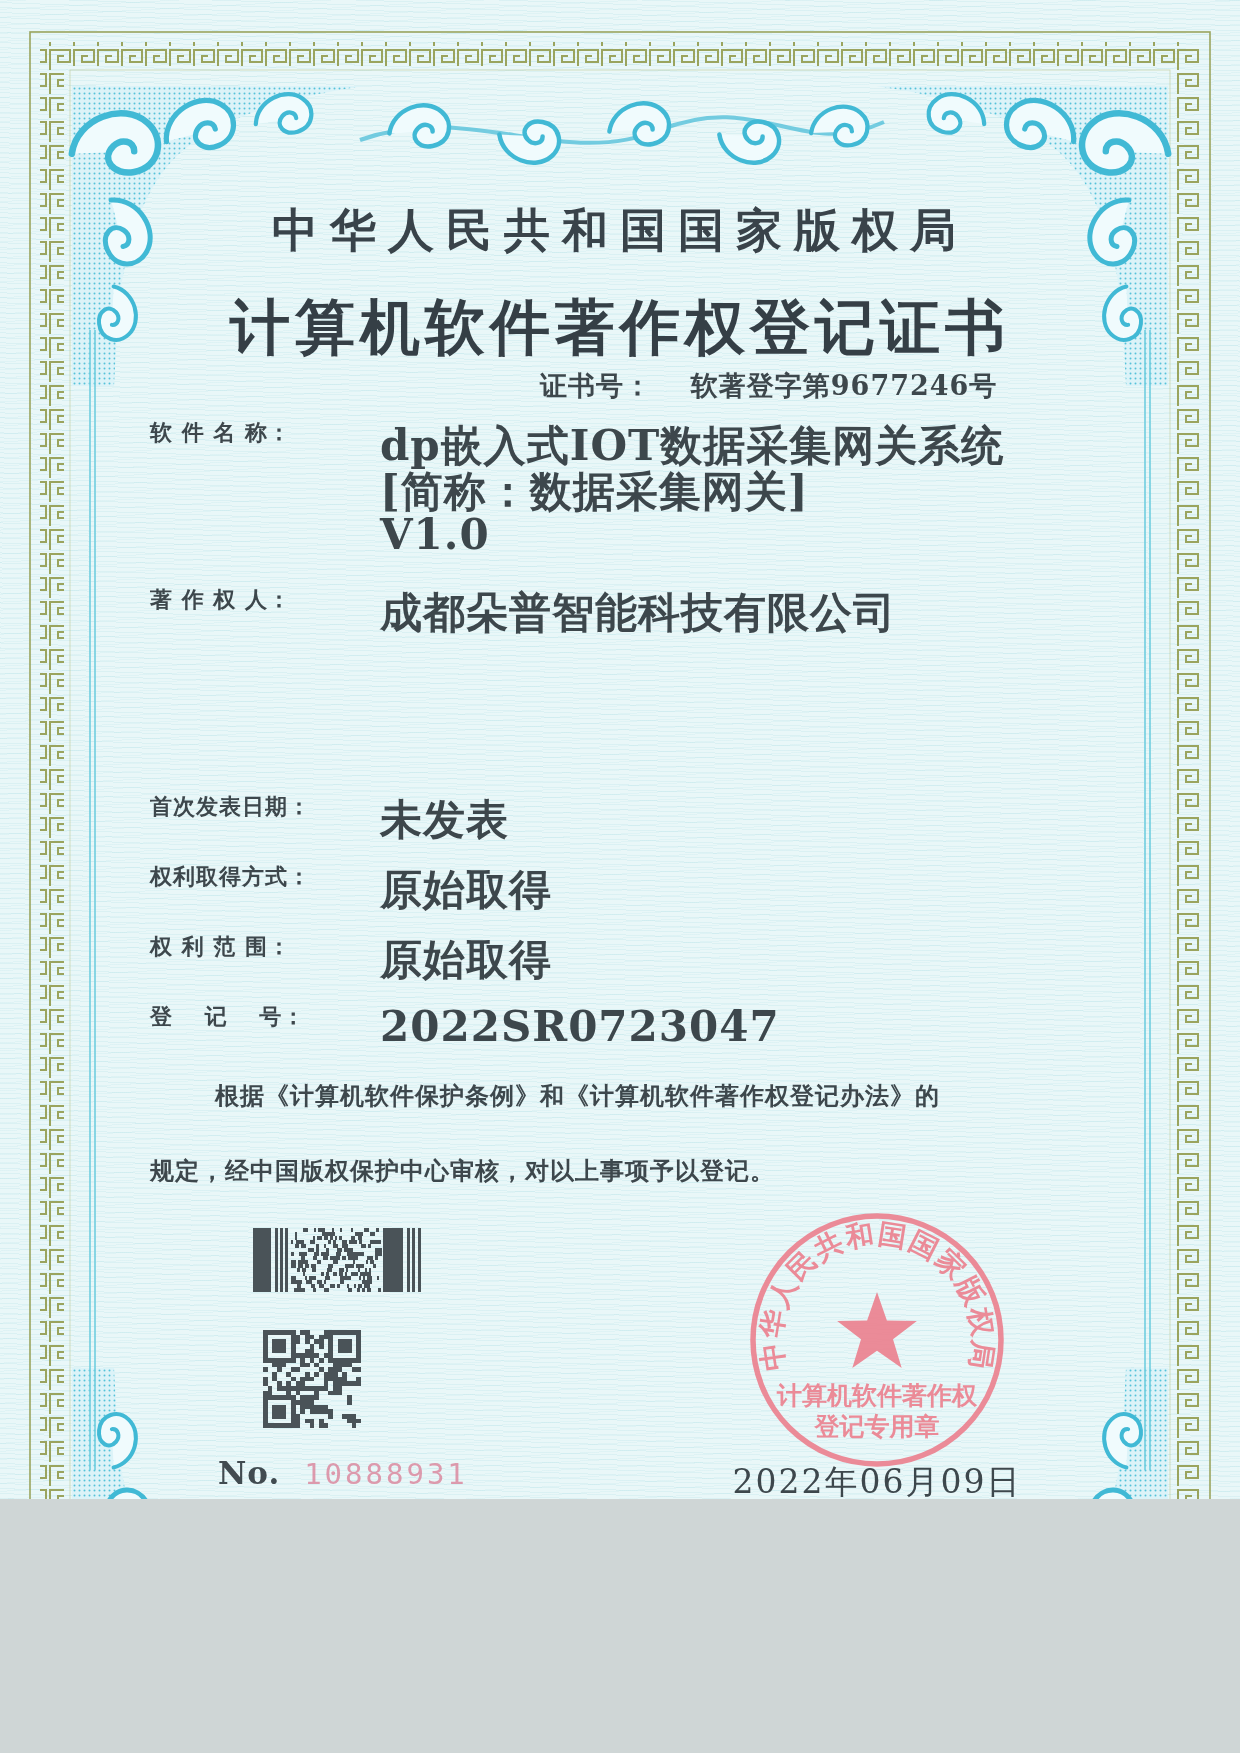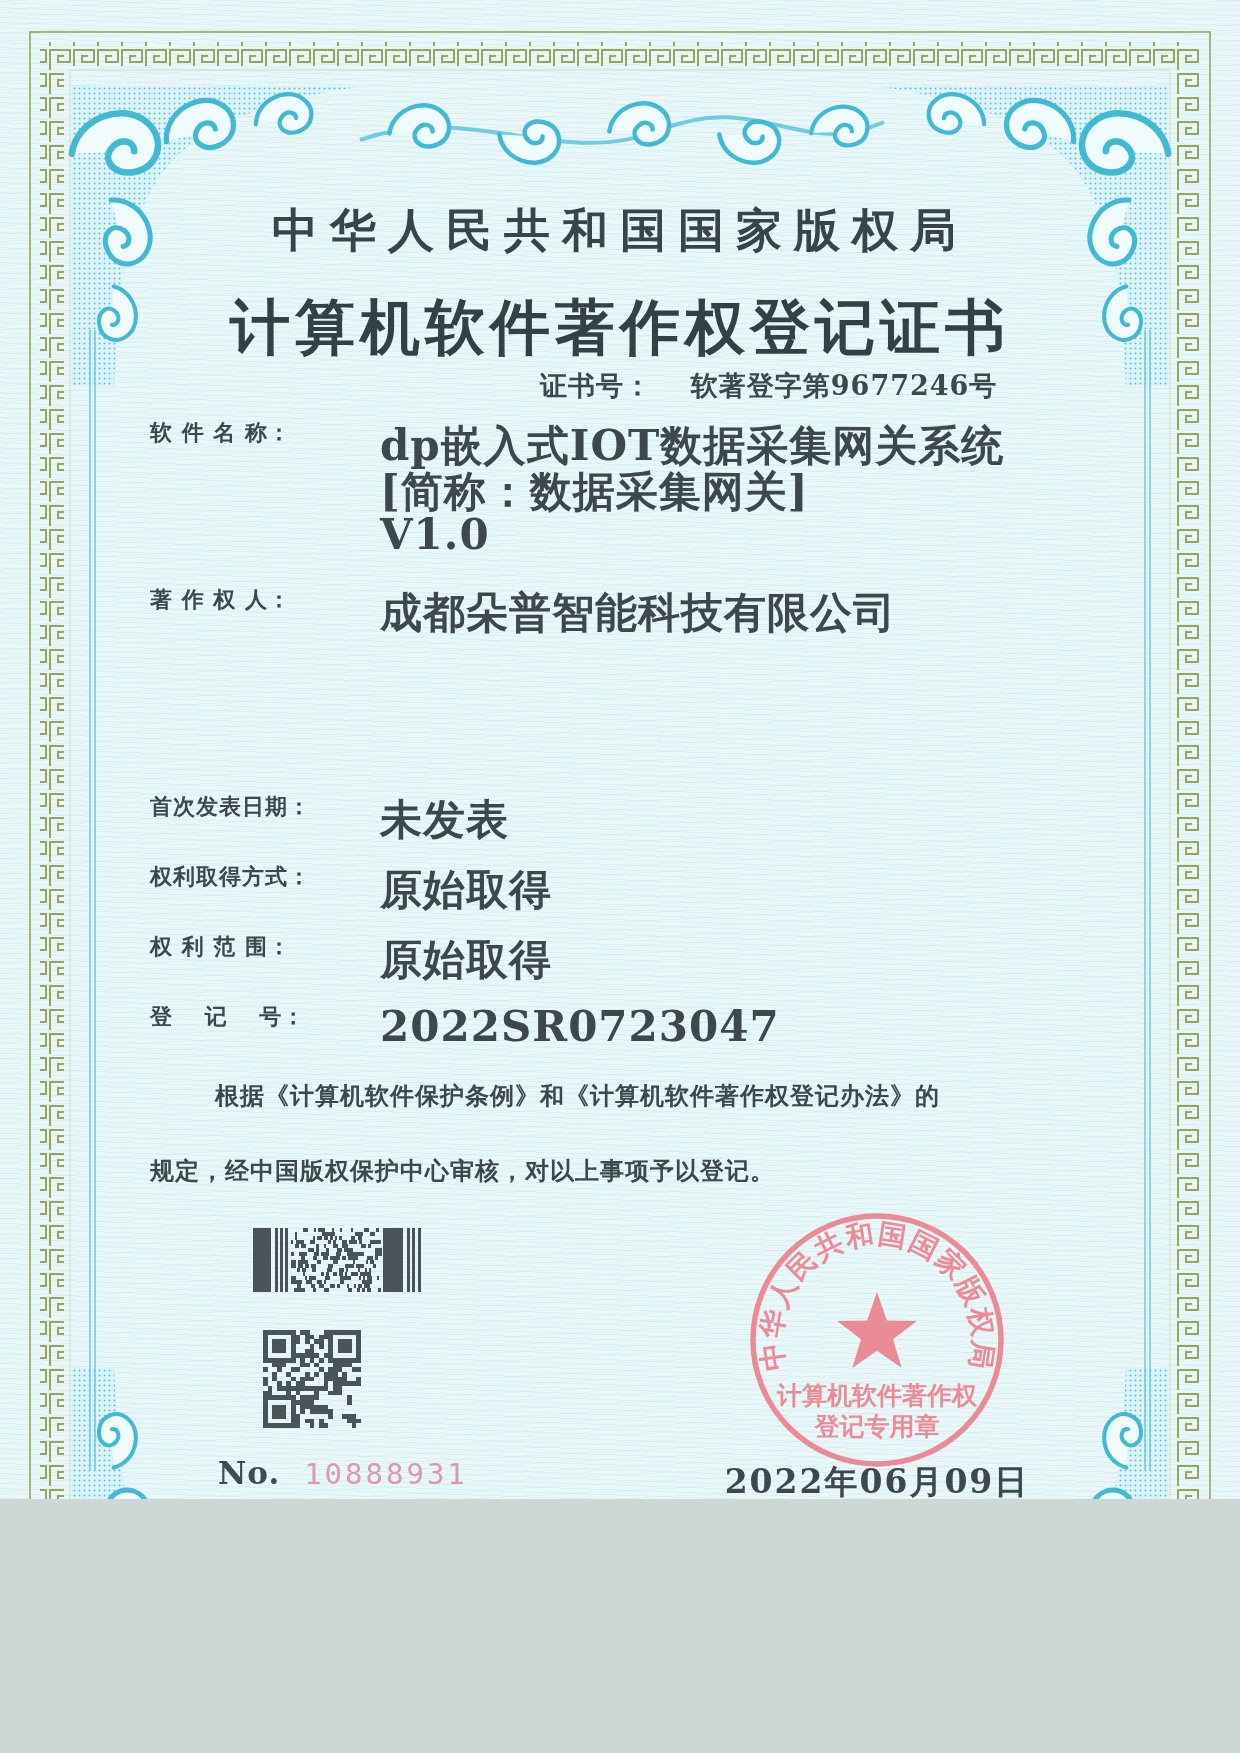--- a/index.html
+++ b/index.html
@@ -28,21 +28,21 @@
   }
   .row-label{left:150px;font-size:22px;font-weight:600;letter-spacing:1px;white-space:pre;}
   .row-value{left:380px;font-size:42px;font-weight:700;letter-spacing:1px;white-space:pre;}
   .stmt{font-size:24px;font-weight:600;letter-spacing:1px;white-space:pre;}
   .serial{left:218px;top:1455px;font-size:31px;}
   .serial .no-lab{font-weight:700;color:#414b50;letter-spacing:1px;}
   .serial .no-val{
     font-family:"DejaVu Sans Mono","Liberation Mono",monospace;
     color:#db8aa0;font-size:29px;letter-spacing:3px;opacity:.85;margin-left:14px;
   }
-  .issue-date{left:697px;top:1460px;width:360px;text-align:center;font-size:33px;font-weight:700;letter-spacing:2px;}
+  .issue-date{left:697px;top:1460px;width:360px;text-align:center;font-size:33px;font-weight:400;letter-spacing:2px;}
   .seal-wrap{left:727px;top:1190px;width:300px;height:300px;z-index:3;opacity:.92;}
   .barcode-wrap{left:253px;top:1226px;width:172px;height:70px;}
   .qr-wrap{left:263px;top:1330px;width:98px;height:98px;}
 </style>
 </head>
 <body>
 
 <div class="page">
 
   <svg class="deco" viewBox="0 0 1240 1753" xmlns="http://www.w3.org/2000/svg">

